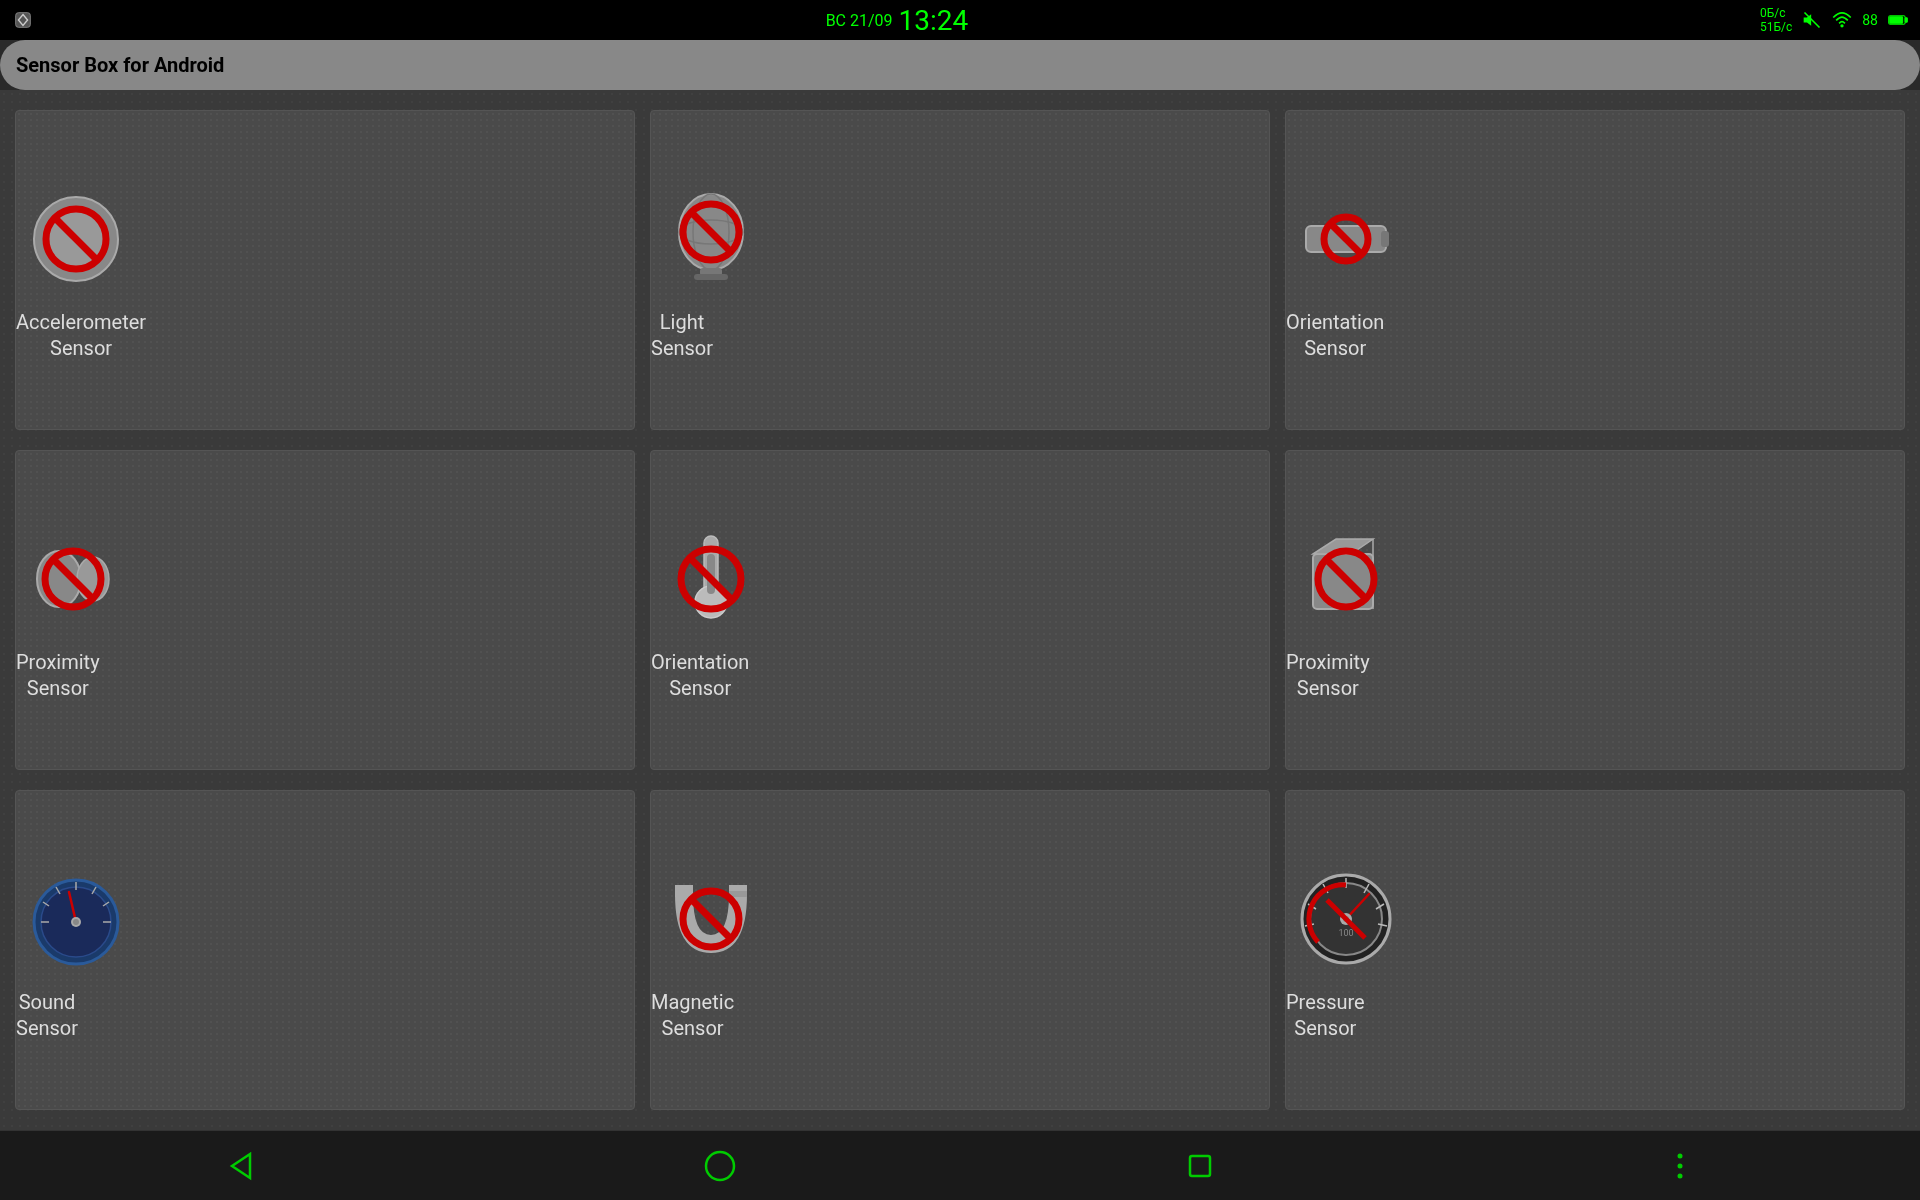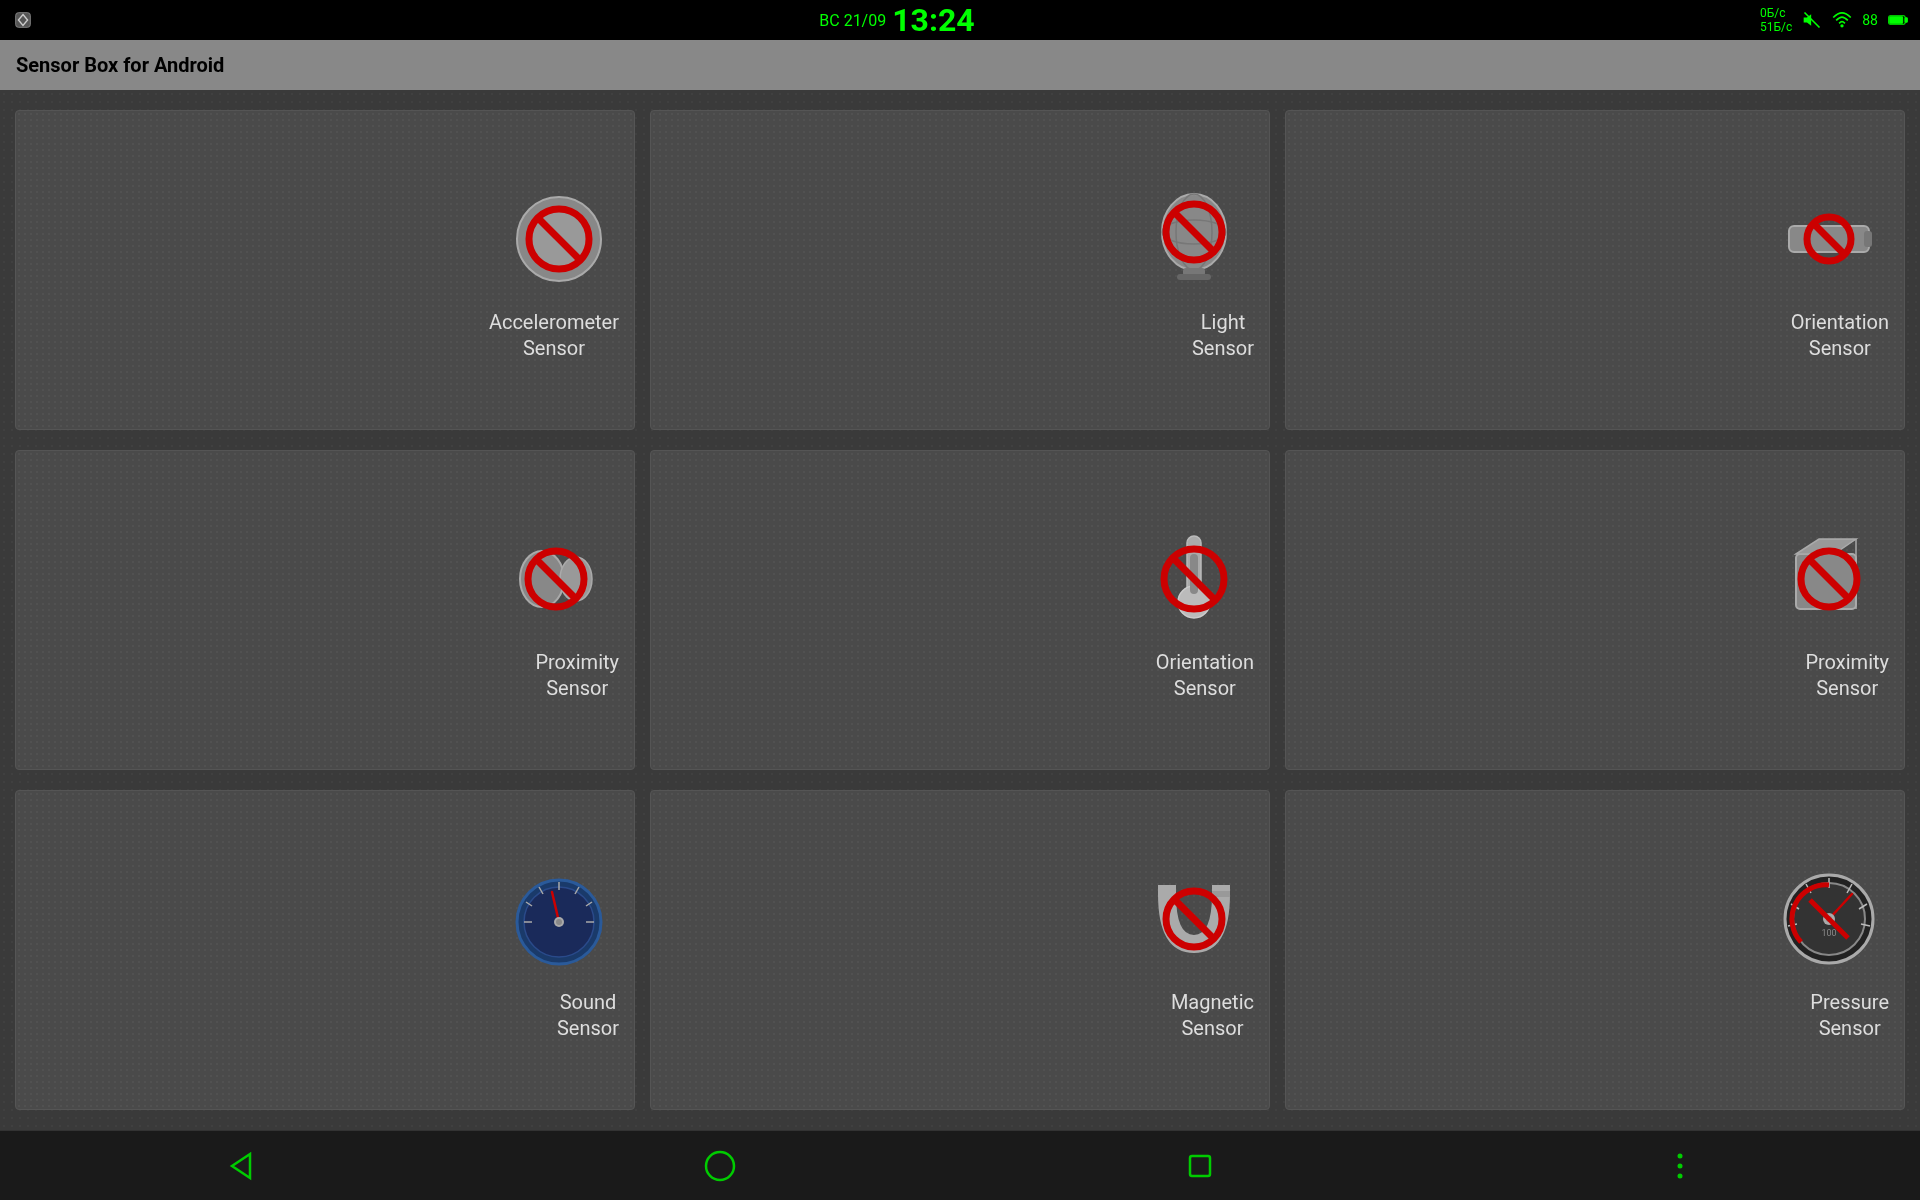--- a/index.html
+++ b/index.html
@@ -42,22 +42,22 @@
       gap: 6px;
     }
 
     .status-date {
       color: #00ff00;
       font-size: 16px;
     }
 
     .status-time {
       color: #00ff00;
-      font-size: 32px;
-      font-weight: bold;
+      font-size: 28px;
+      font-weight: normal;
     }
 
     .status-right {
       display: flex;
       align-items: center;
       gap: 10px;
       color: #00ff00;
       font-size: 13px;
     }
 
@@ -68,20 +68,21 @@
 
     
     #title-bar {
       width: 100%;
       height: 50px;
       background: #888;
       display: flex;
       align-items: center;
       padding: 0 16px;
       flex-shrink: 0;
+      border-radius: 25px;
     }
 
     #title-bar span {
       color: #000;
       font-size: 20px;
       font-weight: bold;
     }
 
     
     #main-content {
@@ -105,23 +106,22 @@
 
     .sensor-tile {
       flex: 1;
       background: #4a4a4a;
       background-image: 
         radial-gradient(circle, rgba(255,255,255,0.04) 1px, transparent 1px);
       background-size: 6px 6px;
       border-radius: 4px;
       display: flex;
       flex-direction: column;
-      align-items: flex-end;
+      align-items: flex-start;
       justify-content: center;
-      padding: 15px;
       cursor: pointer;
       border: 1px solid #555;
     }
 
     .sensor-icon-container {
       width: 120px;
       height: 120px;
       display: flex;
       align-items: center;
       justify-content: center;

